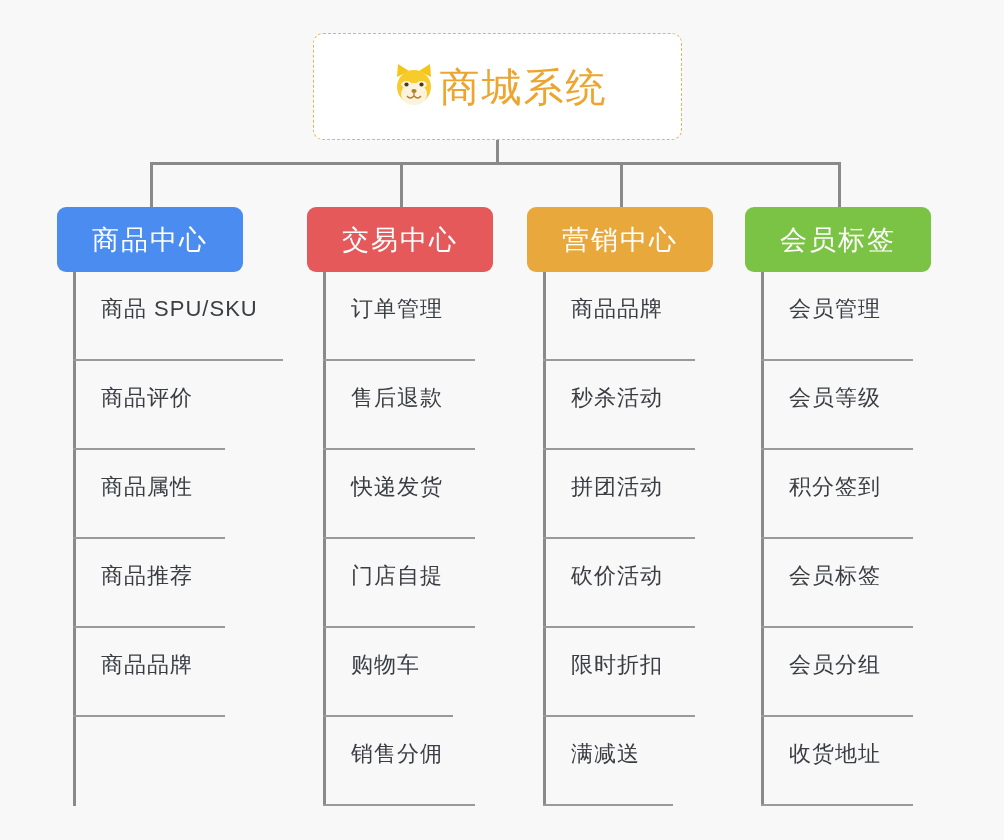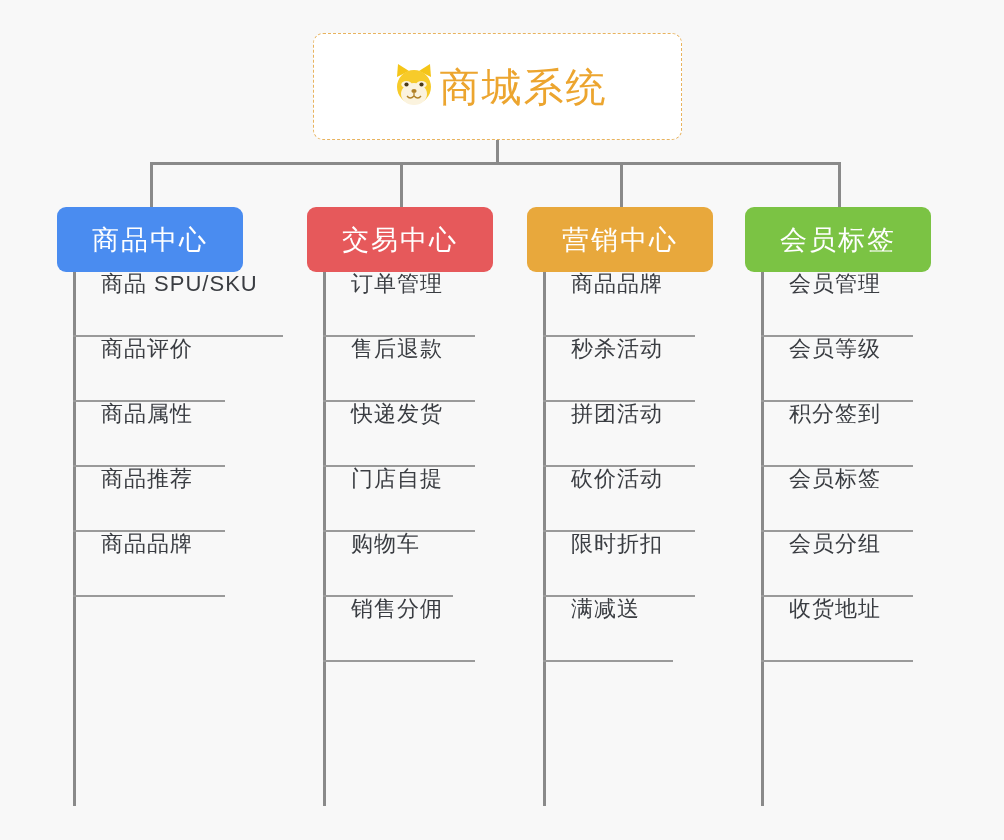--- a/index.html
+++ b/index.html
@@ -89,24 +89,24 @@
     background: #8a8a8a;
   }
   .leaf-list {
     position: absolute;
     left: 16px;
     top: 65px;
     width: 215px;
   }
   .leaf {
     position: relative;
-    height: 65px;
+    height: 89px;
     box-sizing: border-box;
     display: flex;
-    align-items: flex-start;
+    align-items: center;
     padding-left: 28px;
     padding-bottom: 15px;
   }
   .leaf-label {
     font-size: 22px;
     color: #3a3d42;
     line-height: 1.1;
     white-space: nowrap;
     letter-spacing: 1px;
   }

